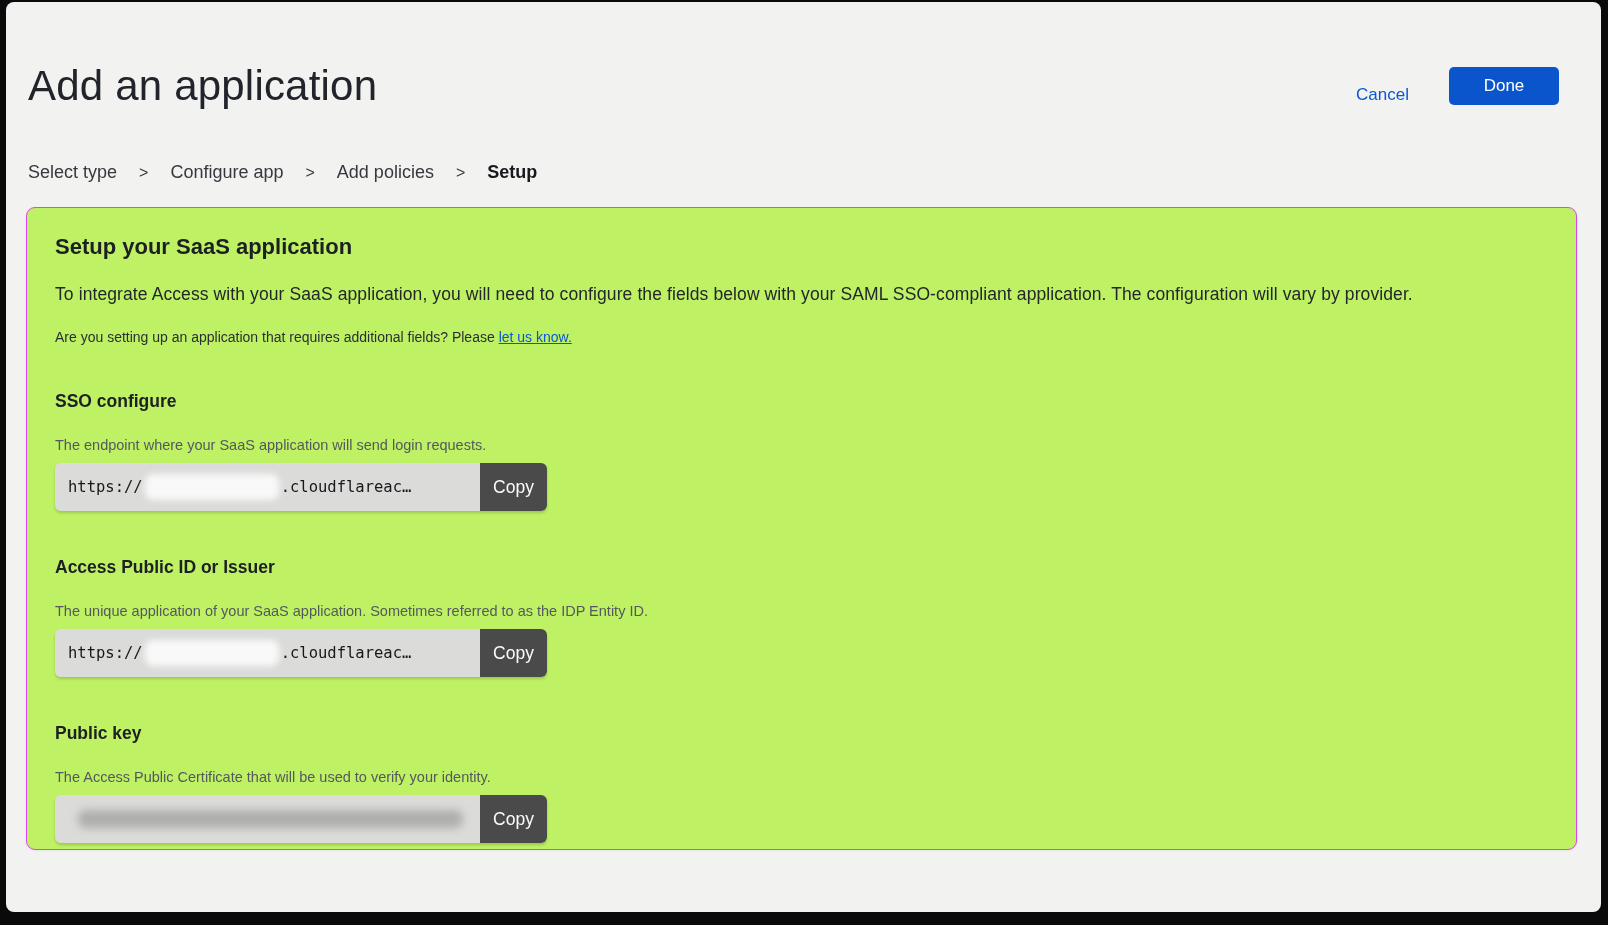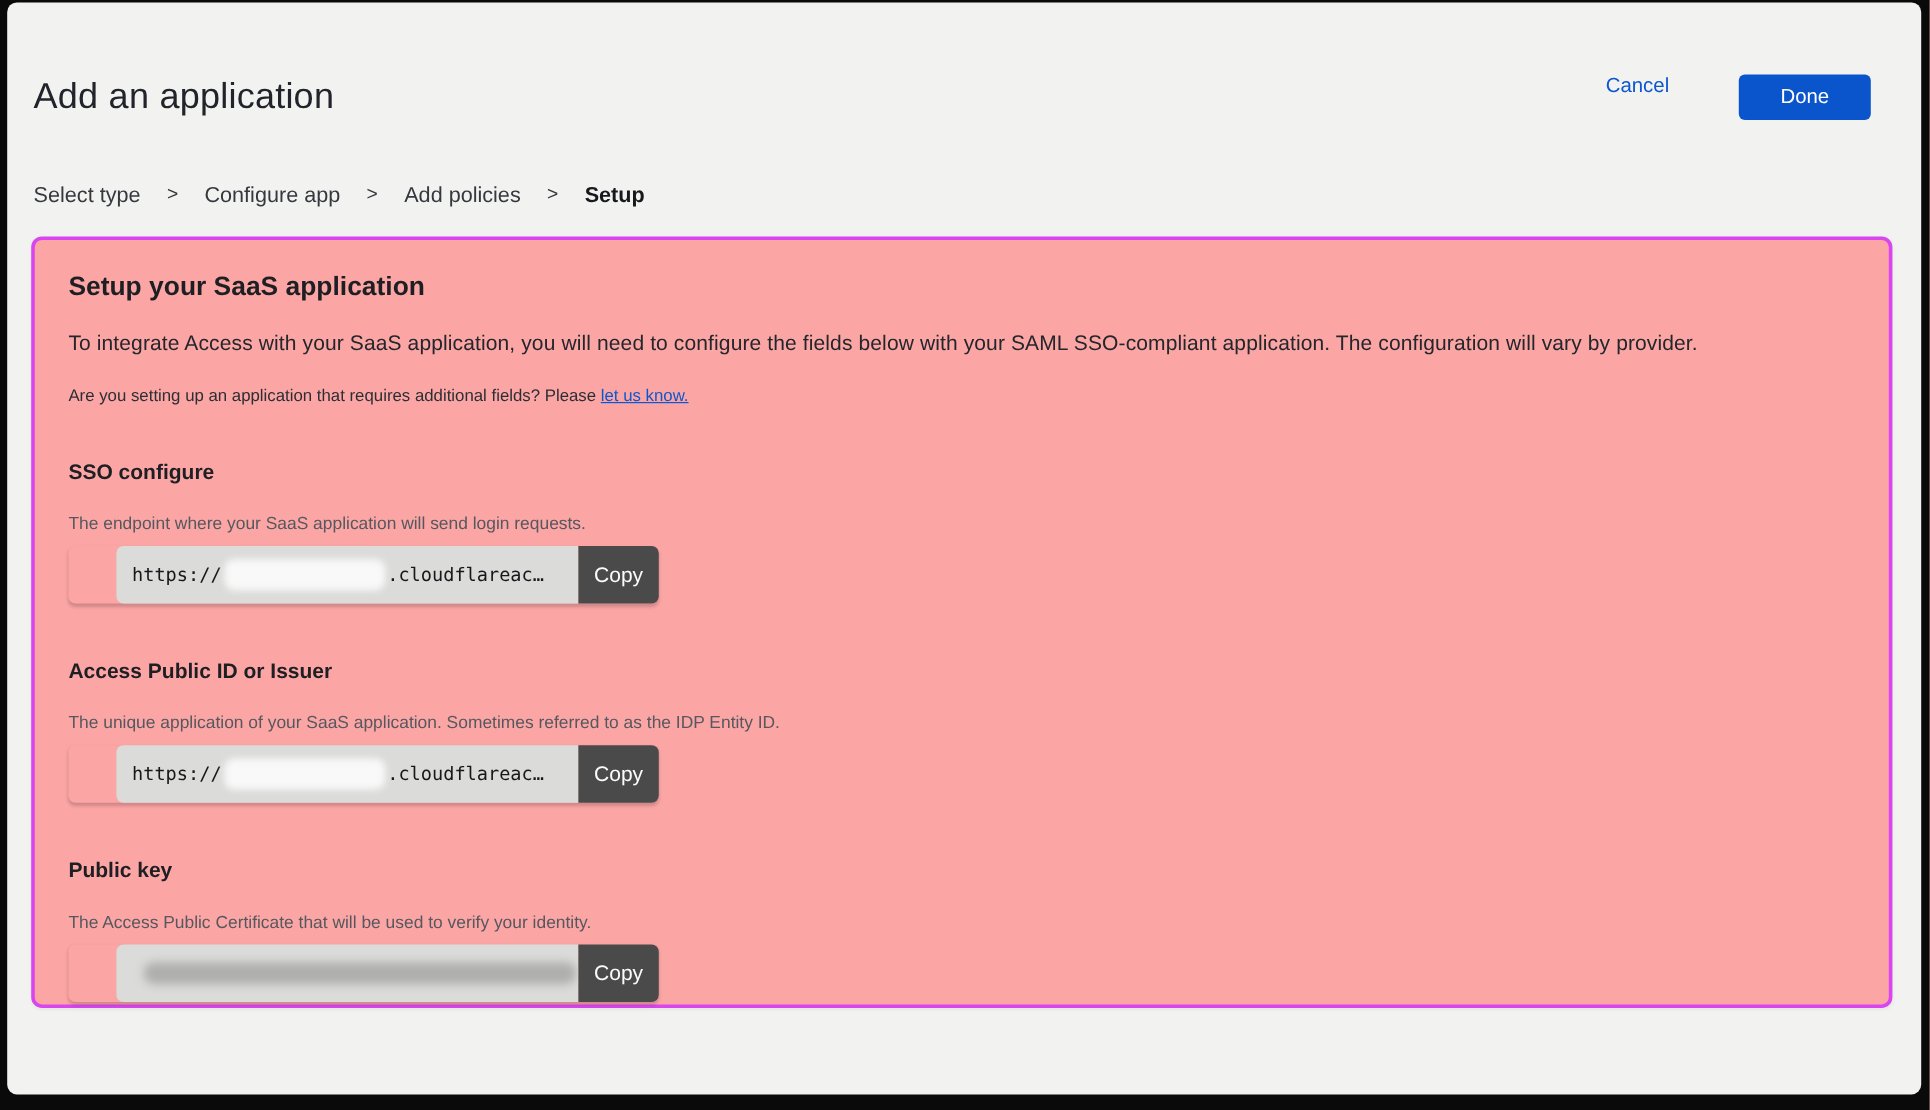--- a/index.html
+++ b/index.html
@@ -19,26 +19,26 @@
   }
 
   
   .header-row {
     display: flex;
     align-items: center;
     justify-content: space-between;
     padding: 60px 42px 0 22px;
   }
   .page-title {
-    font-size: 30px;
+    font-size: 42px;
     font-weight: 400;
     color: #21242a;
     letter-spacing: 0.2px;
   }
-  .header-actions { display: flex; align-items: flex-start; gap: 42px; }
+  .header-actions { display: flex; align-items: flex-end; gap: 24px; }
   .cancel-link {
     color: #0b57d0;
     font-size: 17px;
     text-decoration: none;
     cursor: pointer;
   }
   .done-btn {
     background: #0b55cc;
     color: #ffffff;
     font-size: 17px;
@@ -61,22 +61,22 @@
     font-size: 18px;
     color: #35383d;
   }
   .crumb { cursor: default; }
   .crumb.active { font-weight: 700; color: #17191d; }
   .crumb-sep { color: #35383d; font-size: 16px; }
 
   
   .card {
     margin: 24px 24px 0 20px;
-    background: #fca5a5;
-    border: 3px solid #d946ef;
+    background: #bef264;
+    border: 1px solid #d946ef;
     border-radius: 9px;
     box-shadow: 0 1px 3px rgba(0,0,0,0.05);
     padding: 26px 28px 50px 28px;
     height: 643px;
   }
   .card-title {
     font-size: 22px;
     font-weight: 700;
     color: #1d1f23;
   }
@@ -122,21 +122,20 @@
     background: #dbdbda;
     border-radius: 6px 0 0 6px;
     display: flex;
     align-items: center;
     padding-left: 13px;
     font-family: "DejaVu Sans Mono", monospace;
     font-size: 15.5px;
     color: #17181a;
     white-space: nowrap;
     overflow: hidden;
-    margin-left: 40px;
   }
   .copy-btn {
     width: 67px;
     background: #4a4a4a;
     color: #fbfbfb;
     font-size: 17.5px;
     font-family: "Liberation Sans", sans-serif;
     border: none;
     border-radius: 0 6px 6px 0;
     cursor: pointer;

